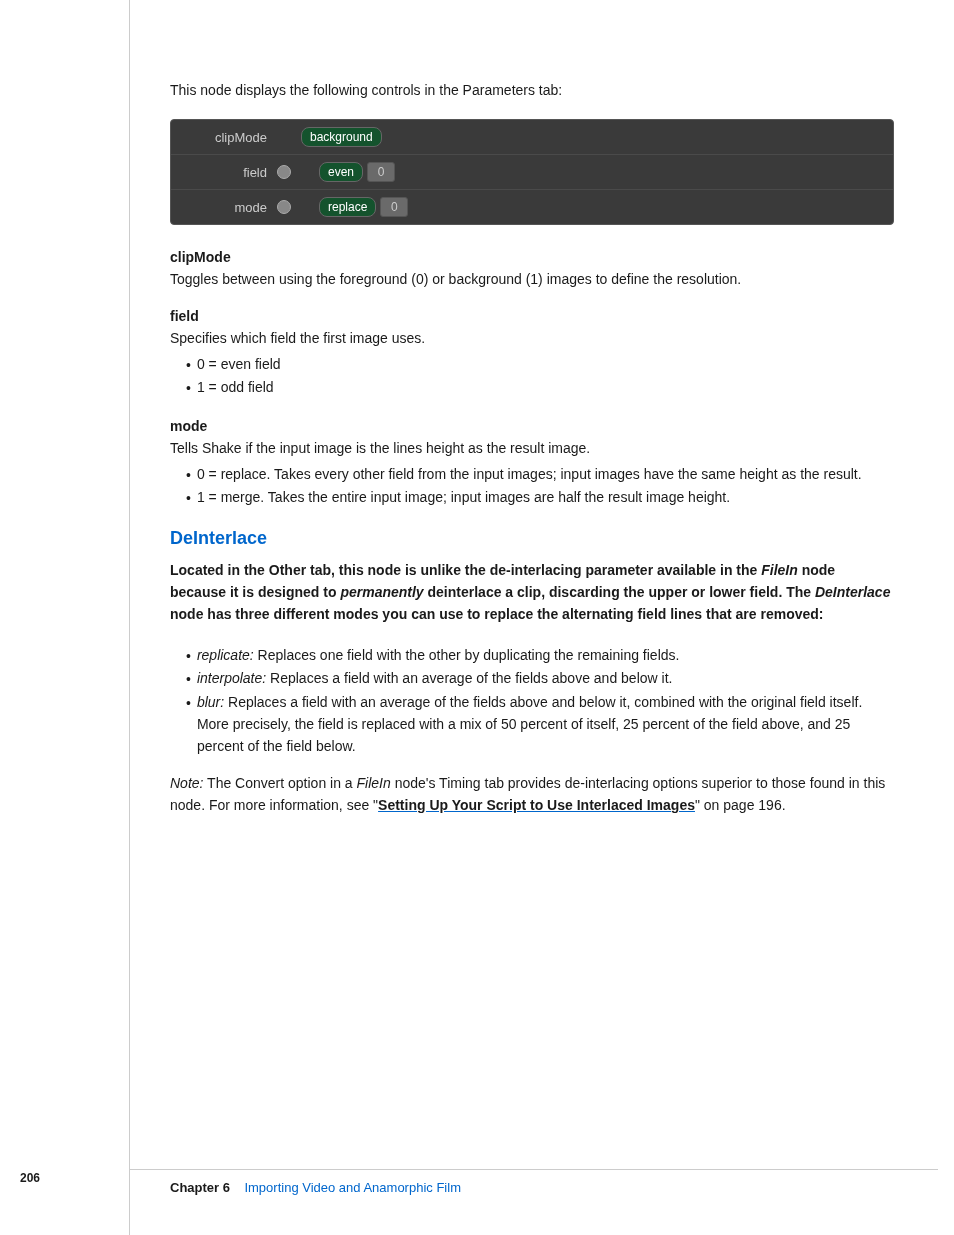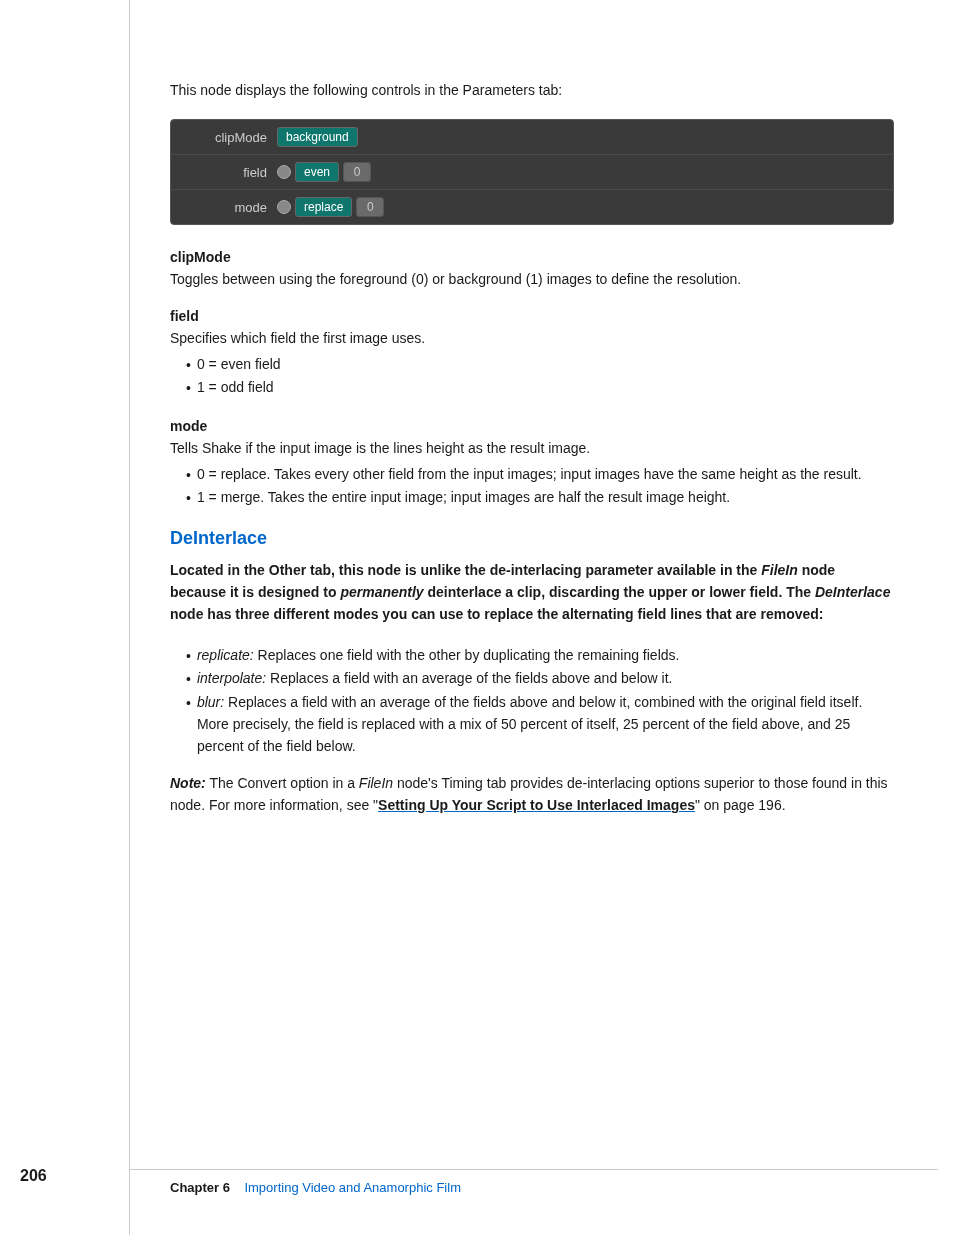--- a/index.html
+++ b/index.html
@@ -24,21 +24,21 @@
       min-height: 1235px;
       border-right: 1px solid #cccccc;
       position: relative;
       flex-shrink: 0;
     }
 
     .page-number {
       position: absolute;
       bottom: 50px;
       left: 20px;
-      font-size: 16px;
+      font-size: 12px;
       color: #1a1a1a;
       font-weight: bold;
       margin-top: 16px;
     }
 
     .content-area {
       flex: 1;
       padding: 80px 60px 80px 40px;
     }
 
@@ -86,26 +86,27 @@
       margin-right: 10px;
     }
 
     .ui-panel-control {
       display: flex;
       align-items: center;
       gap: 4px;
     }
 
     .ui-dropdown {
-      background: #0f766e;
+      background: #14532d;
       color: #ffffff;
       font-size: 12px;
       padding: 2px 8px;
-      border-radius: 3px;
+      border-radius: 8px;
       border: 1px solid #666;
+      margin-left: 24px;
     }
 
     .ui-number-field {
       background: #6a6a6a;
       color: #cccccc;
       font-size: 12px;
       padding: 2px 6px;
       border-radius: 3px;
       border: 1px solid #555;
       width: 28px;
@@ -170,21 +171,21 @@
 
     .body-text {
       font-size: 14px;
       color: #1a1a1a;
       line-height: 1.6;
       margin-bottom: 18px;
       font-weight: bold;
     }
 
     .italic { font-style: italic; }
-    .bold { font-weight: bold; text-align: right; }
+    .bold { font-weight: normal; text-align: right; }
 
     .note-text {
       font-size: 14px;
       color: #1a1a1a;
       line-height: 1.6;
       margin-top: 14px;
     }
 
     .link-underline {
       color: #1a1a1a;

